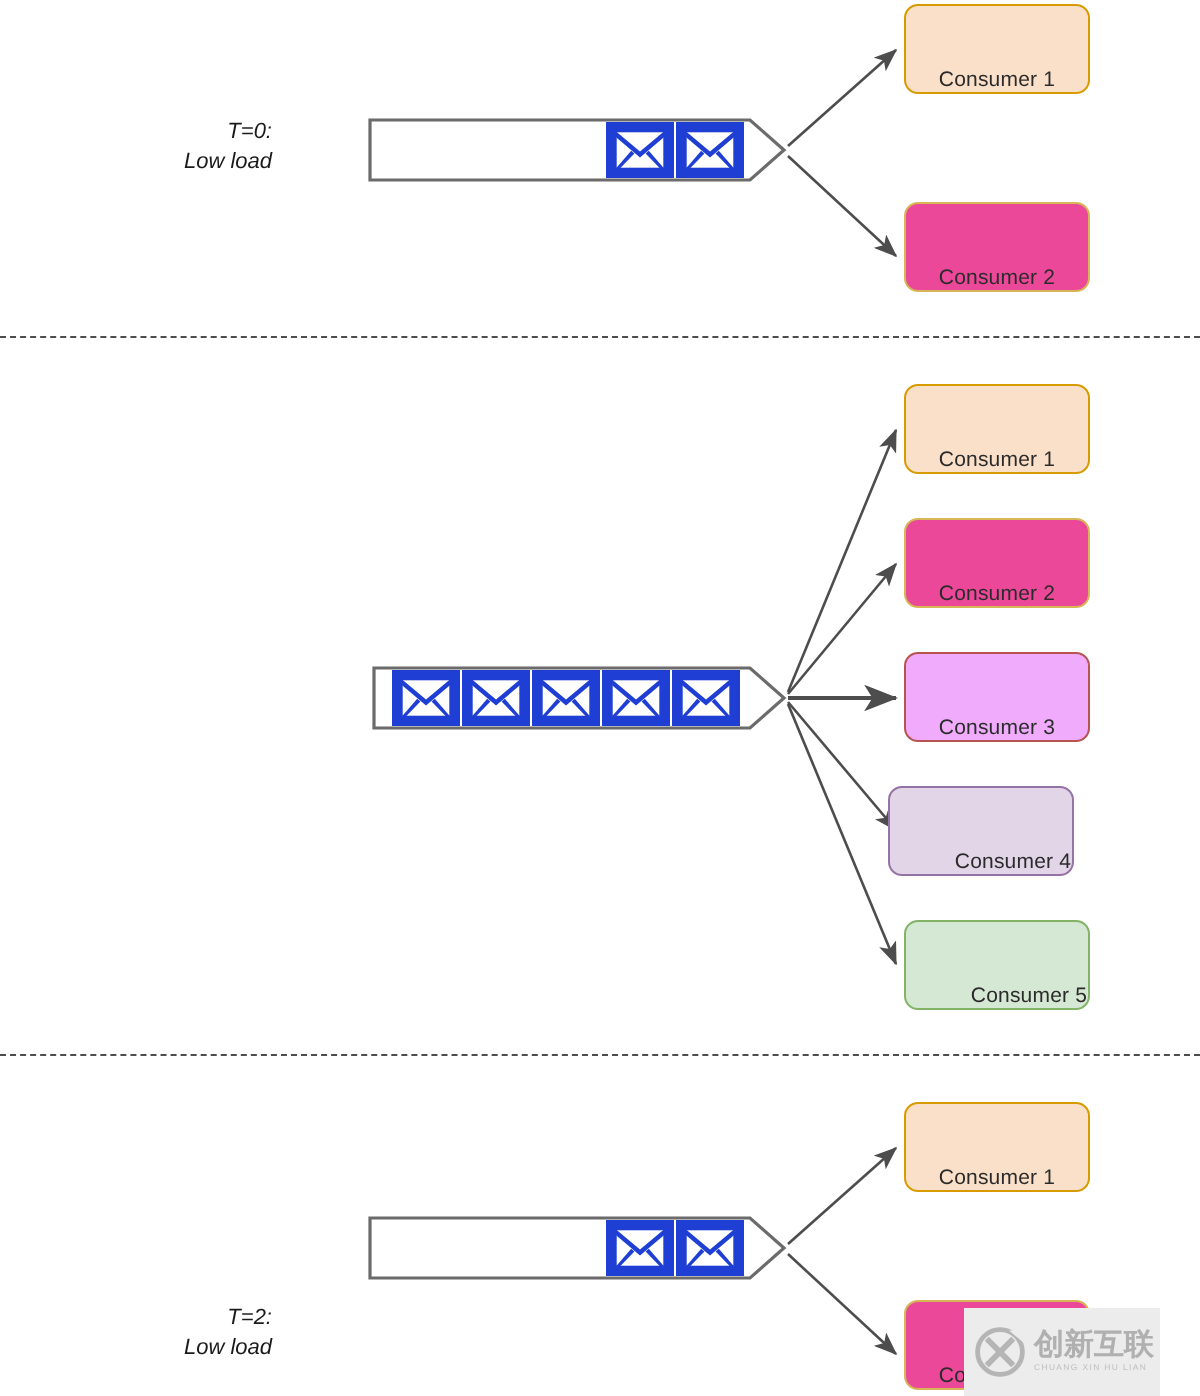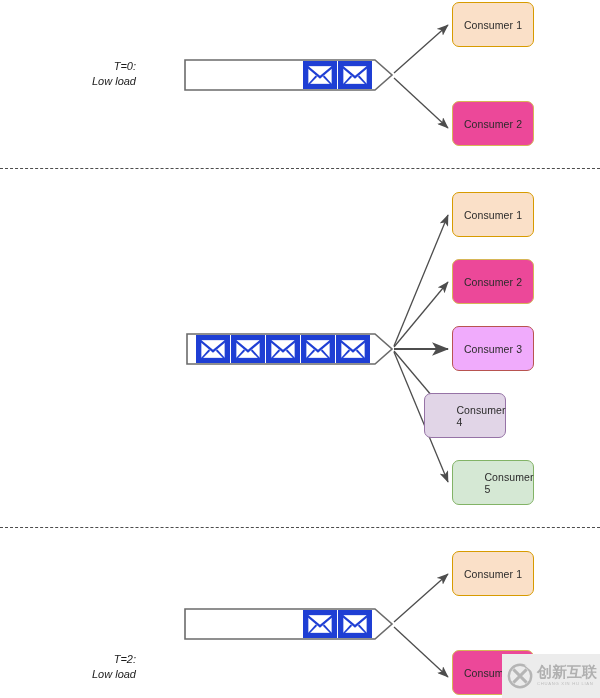--- a/index.html
+++ b/index.html
@@ -14,40 +14,40 @@
   
   .step-label{
     position:absolute;text-align:right;font-style:italic;font-size:11px;
     color:#1a1a1a;line-height:15px;white-space:nowrap;
   }
   .step-label .l1{display:block;}
   .step-label .l2{display:block;}
 
   
   .consumer{
-    position:absolute;width:82px;height:45px;border-radius:7px;
+    position:absolute;width:93px;height:45px;border-radius:7px;
     border:1px solid #cc9900;box-sizing:border-box;
-    display:flex;align-items:center;justify-content:center;
+    display:flex;align-items:flex-end;justify-content:center;
     font-size:10.5px;color:#2b2b2b;letter-spacing:.1px;
   }
   .c-orange{background:#fae0c8;border-color:#d79b00;}
   .c-yellow{background:#ec4899;border-color:#d6b656;}
   .c-red{background:#f0abfc;border-color:#b85450;}
   .c-purple{background:#e1d5e7;border-color:#9673a6;}
   .c-green{background:#d5e8d4;border-color:#82b366;}
 
   
   .divider{
     position:absolute;left:0;width:600px;height:0;
     border-top:1.4px dashed #4d4d4d;
   }
 
   
   #watermark{
-    position:absolute;left:502px;top:654px;width:98px;height:44px;
+    position:absolute;left:482px;top:654px;width:98px;height:44px;
     background:#ececec;display:flex;align-items:center;
     overflow:hidden;
   }
   #watermark .wm-logo{
     width:26px;height:26px;margin-left:5px;flex:0 0 auto;position:relative;
   }
   #watermark .wm-txt{margin-left:4px;line-height:1;}
   #watermark .wm-cn{
     font-size:15px;color:#b0b0b0;font-weight:bold;letter-spacing:0px;
     font-family:"DejaVu Sans",sans-serif;white-space:nowrap;
@@ -138,21 +138,21 @@
 
   <div class="consumer c-orange" style="left:452px;top:192px;">
     <span>Consumer 1</span>
   </div>
   <div class="consumer c-yellow" style="left:452px;top:259px;">
     <span>Consumer 2</span>
   </div>
   <div class="consumer c-red" style="left:452px;top:326px;">
     <span>Consumer 3</span>
   </div>
-  <div class="consumer c-purple" style="left:424px;top:393px;padding-left:32px;">
+  <div class="consumer c-purple" style="left:444px;top:393px;padding-left:32px;">
     <span>Consumer 4</span>
   </div>
   <div class="consumer c-green" style="left:452px;top:460px;padding-left:32px;">
     <span>Consumer 5</span>
   </div>
 
   <div class="consumer c-orange" style="left:452px;top:551px;">
     <span>Consumer 1</span>
   </div>
   <div class="consumer c-yellow" style="left:452px;top:650px;">

